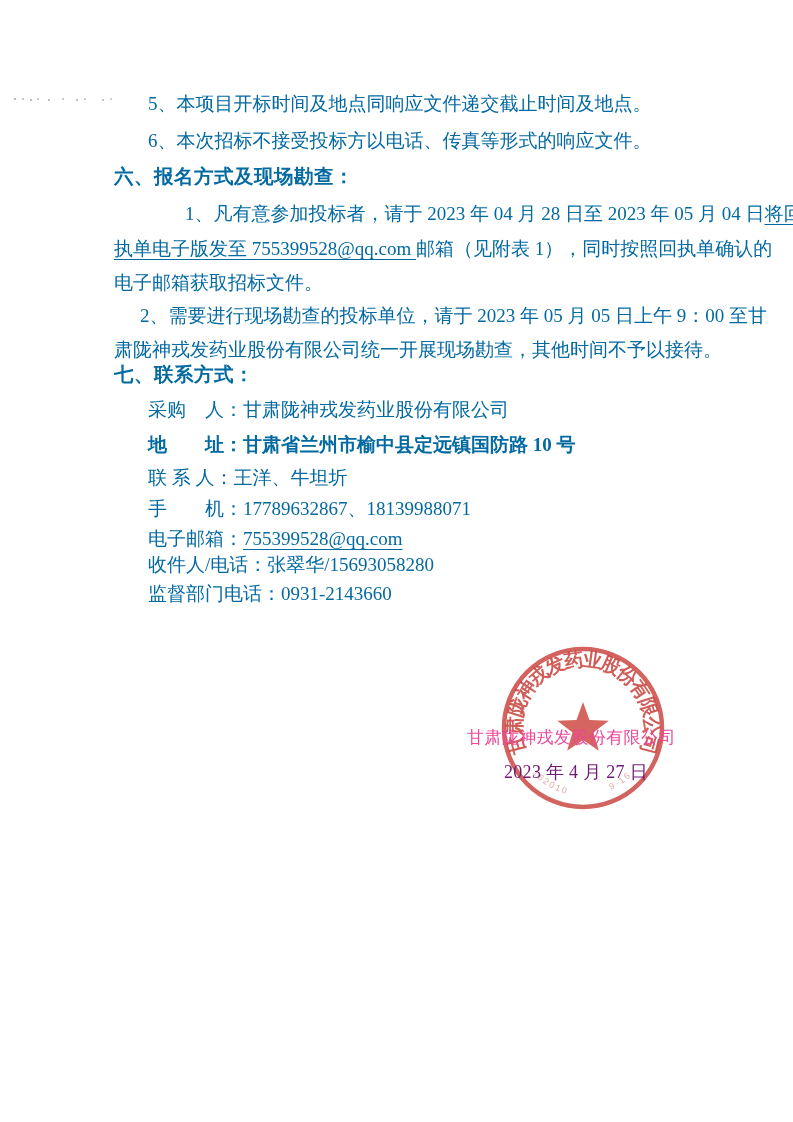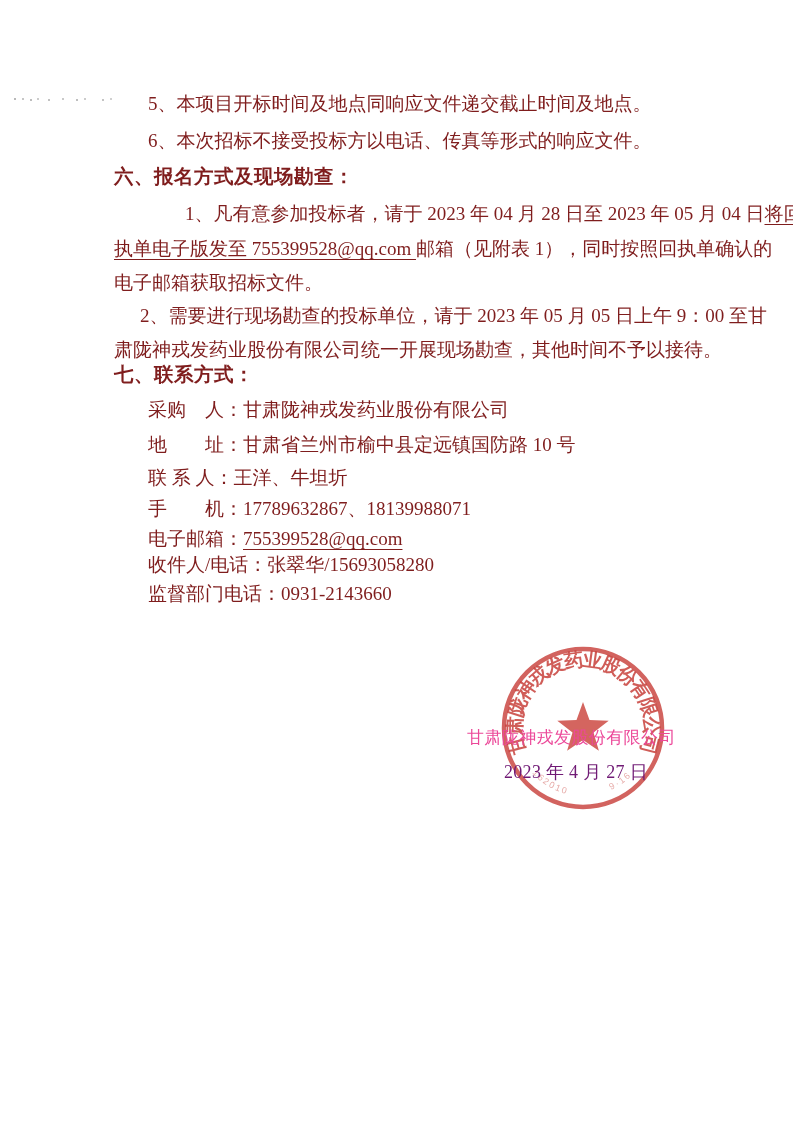--- a/index.html
+++ b/index.html
@@ -10,21 +10,21 @@
     background:#ffffff;
     overflow:hidden;
     font-family:"Liberation Serif","DejaVu Serif",serif;
     color:#1c1c1c;
   }
   .line {
     position:absolute;
     white-space:pre;
     font-size:19px;
     line-height:23px;
-    color:#7f1d1d;
+    color:#0369a1;
     font-family:"Liberation Serif","DejaVu Serif",serif;
   }
   .heading {
     font-family:"Liberation Sans","DejaVu Sans",sans-serif;
     font-weight:bold;
     font-size:19.5px;
     letter-spacing:0.5px;
   }
   .u {
     text-decoration:underline;
@@ -76,21 +76,21 @@
 
   <div class="line" style="left:114px; top:271px;">电子邮箱获取招标文件。</div>
 
   <div class="line" style="left:140px; top:304px;">2、需要进行现场勘查的投标单位，请于 2023 年 05 月 05 日上午 9：00 至甘</div>
   <div class="line" style="left:114px; top:338px;">肃陇神戎发药业股份有限公司统一开展现场勘查，其他时间不予以接待。</div>
 
   <div class="line heading" style="left:114px; top:363px;">七、联系方式：</div>
 
   <div class="line" style="left:148px; top:398px;"><span>采购　人：</span><span>甘肃陇神戎发药业股份有限公司</span></div>
 
-  <div class="line" style="left:148px; top:433px;"><span>地　　址：</span><span>甘肃省兰州市榆中县定远镇国防路 10 号</span></div>
+  <div class="line" style="left:148px; top:433px;font-weight:bold;"><span>地　　址：</span><span>甘肃省兰州市榆中县定远镇国防路 10 号</span></div>
 
   <div class="line" style="left:148px; top:466px;"><span>联 系 人：</span><span>王洋、牛坦圻</span></div>
 
   <div class="line" style="left:148px; top:497px;text-align:right;"><span>手　　机：</span><span>17789632867、18139988071</span></div>
 
   <div class="line" style="left:148px; top:527px;"><span>电子邮箱：</span><span class="u">755399528@qq.com</span></div>
 
   <div class="line" style="left:148px; top:553px;"><span>收件人/电话：</span><span>张翠华/15693058280</span></div>
 
   <div class="line" style="left:148px; top:582px;"><span>监督部门电话：</span><span>0931-2143660</span></div>

